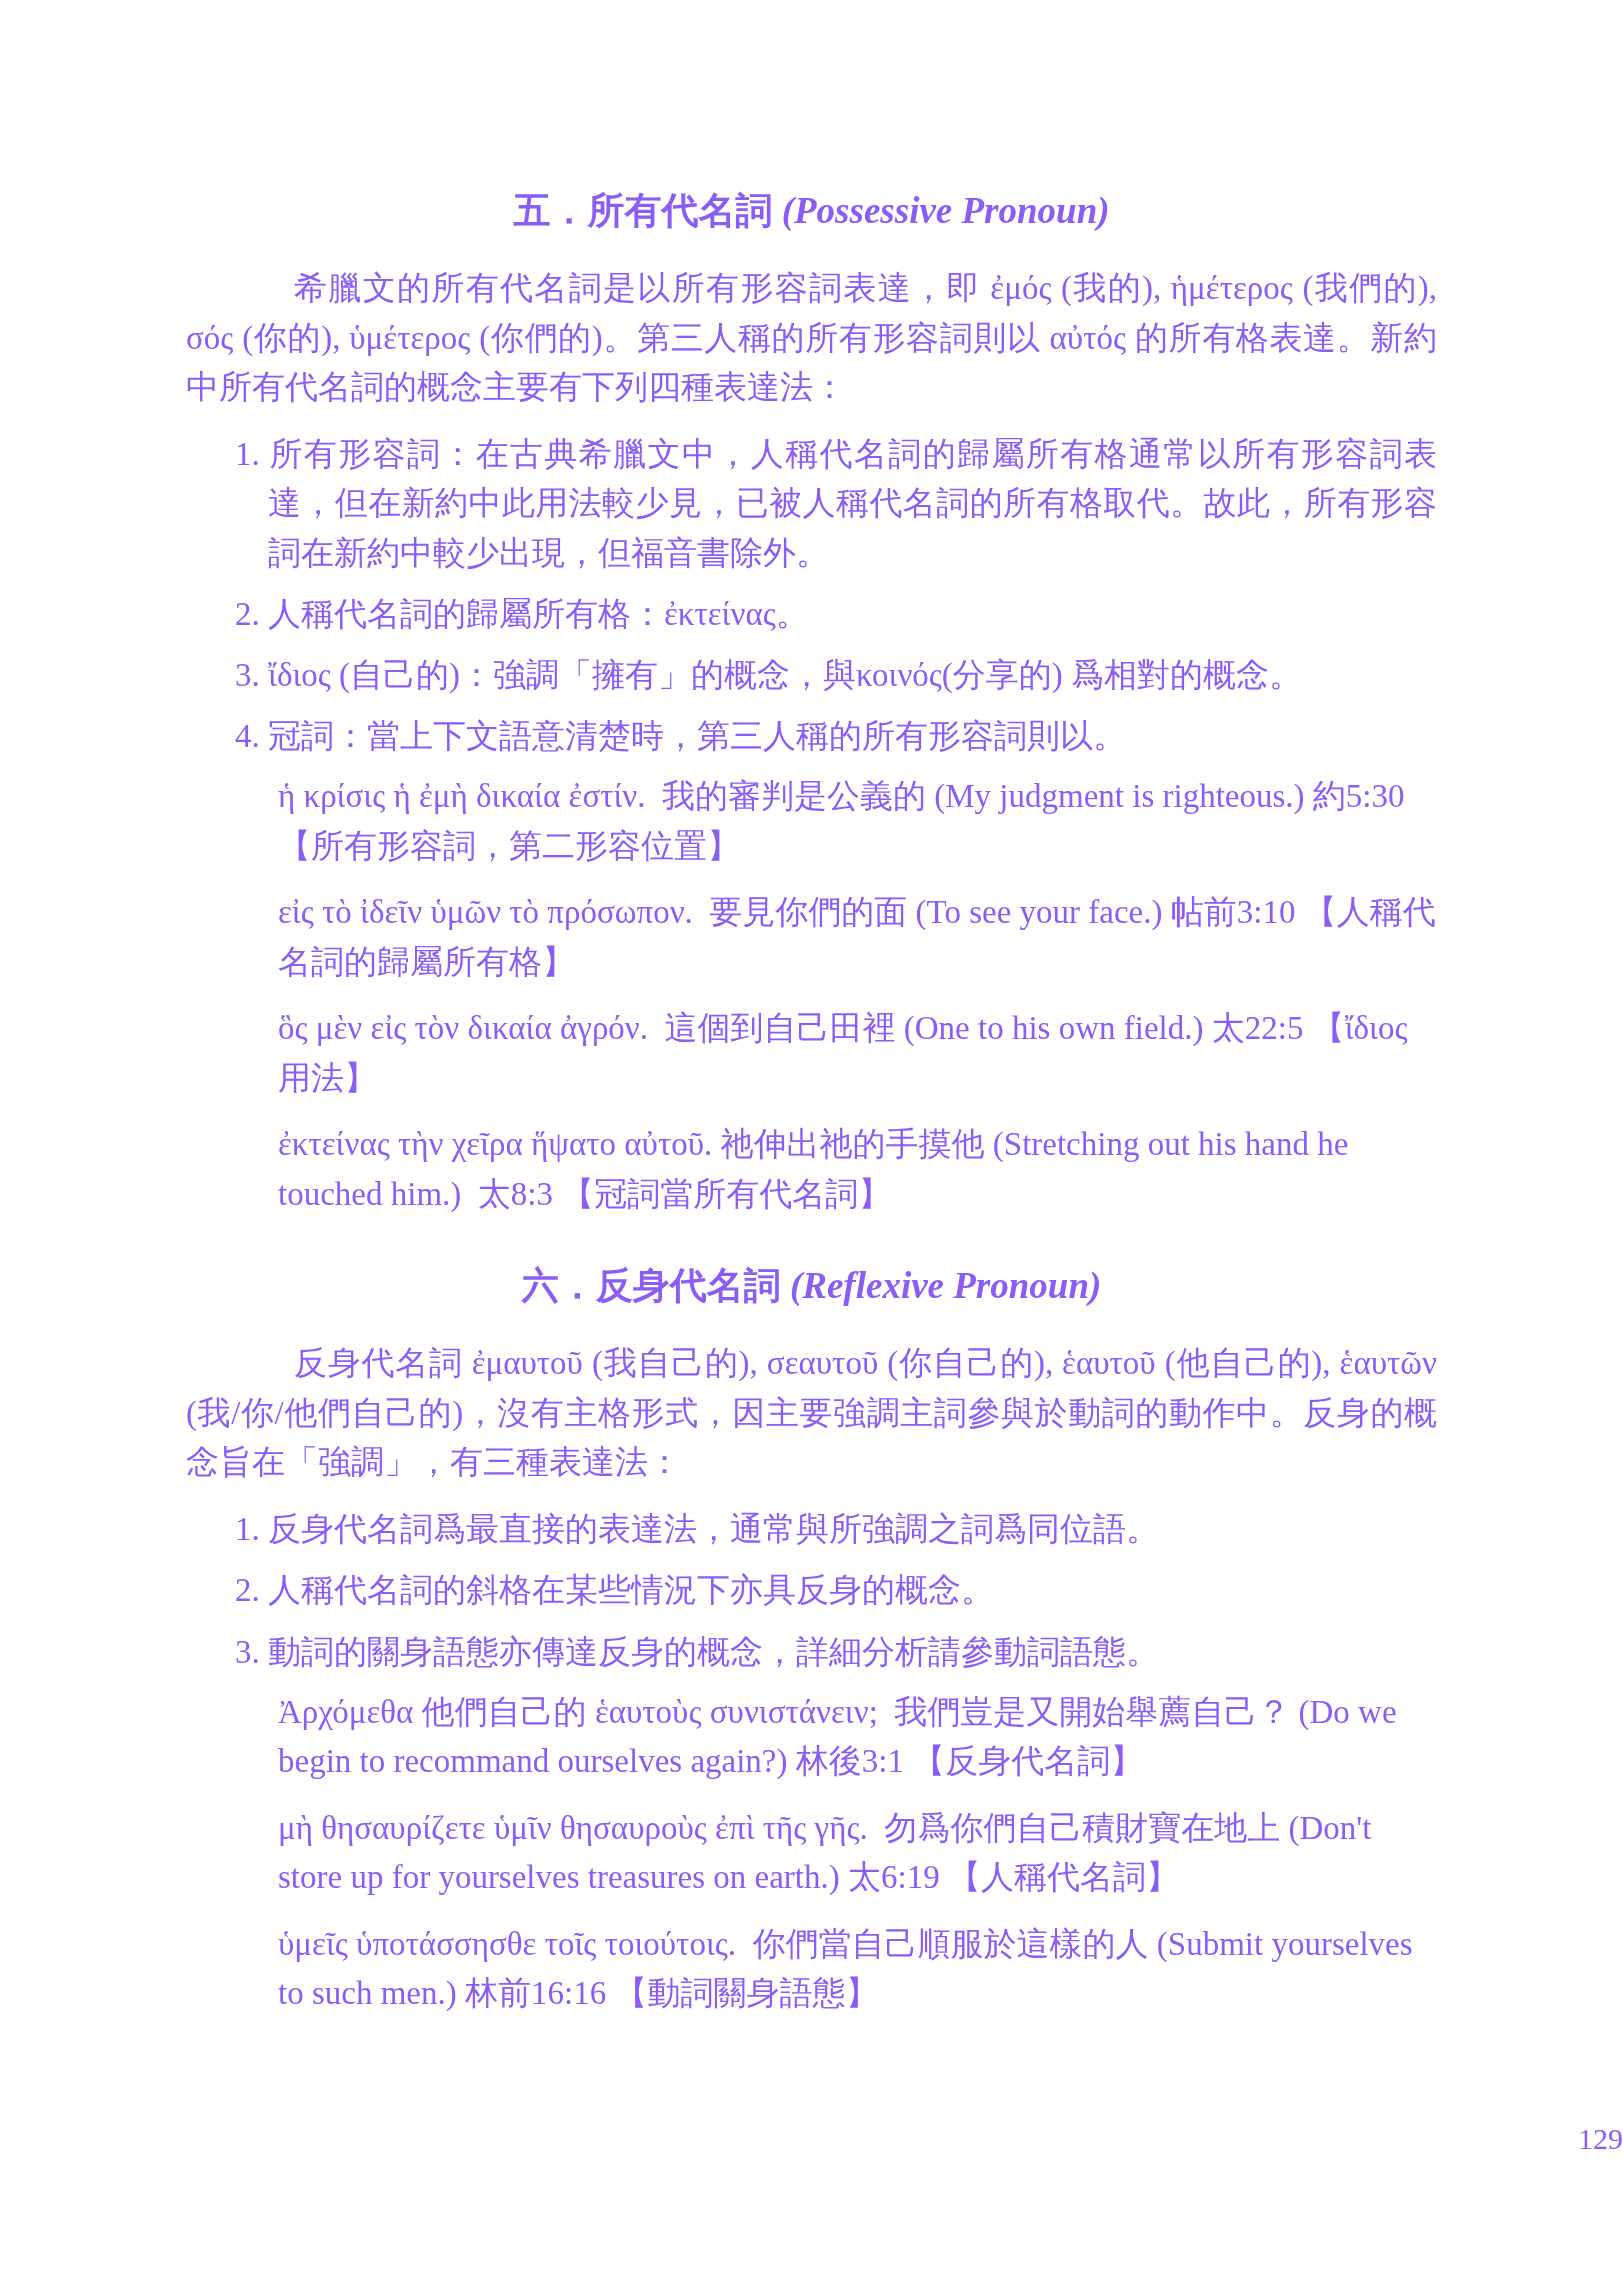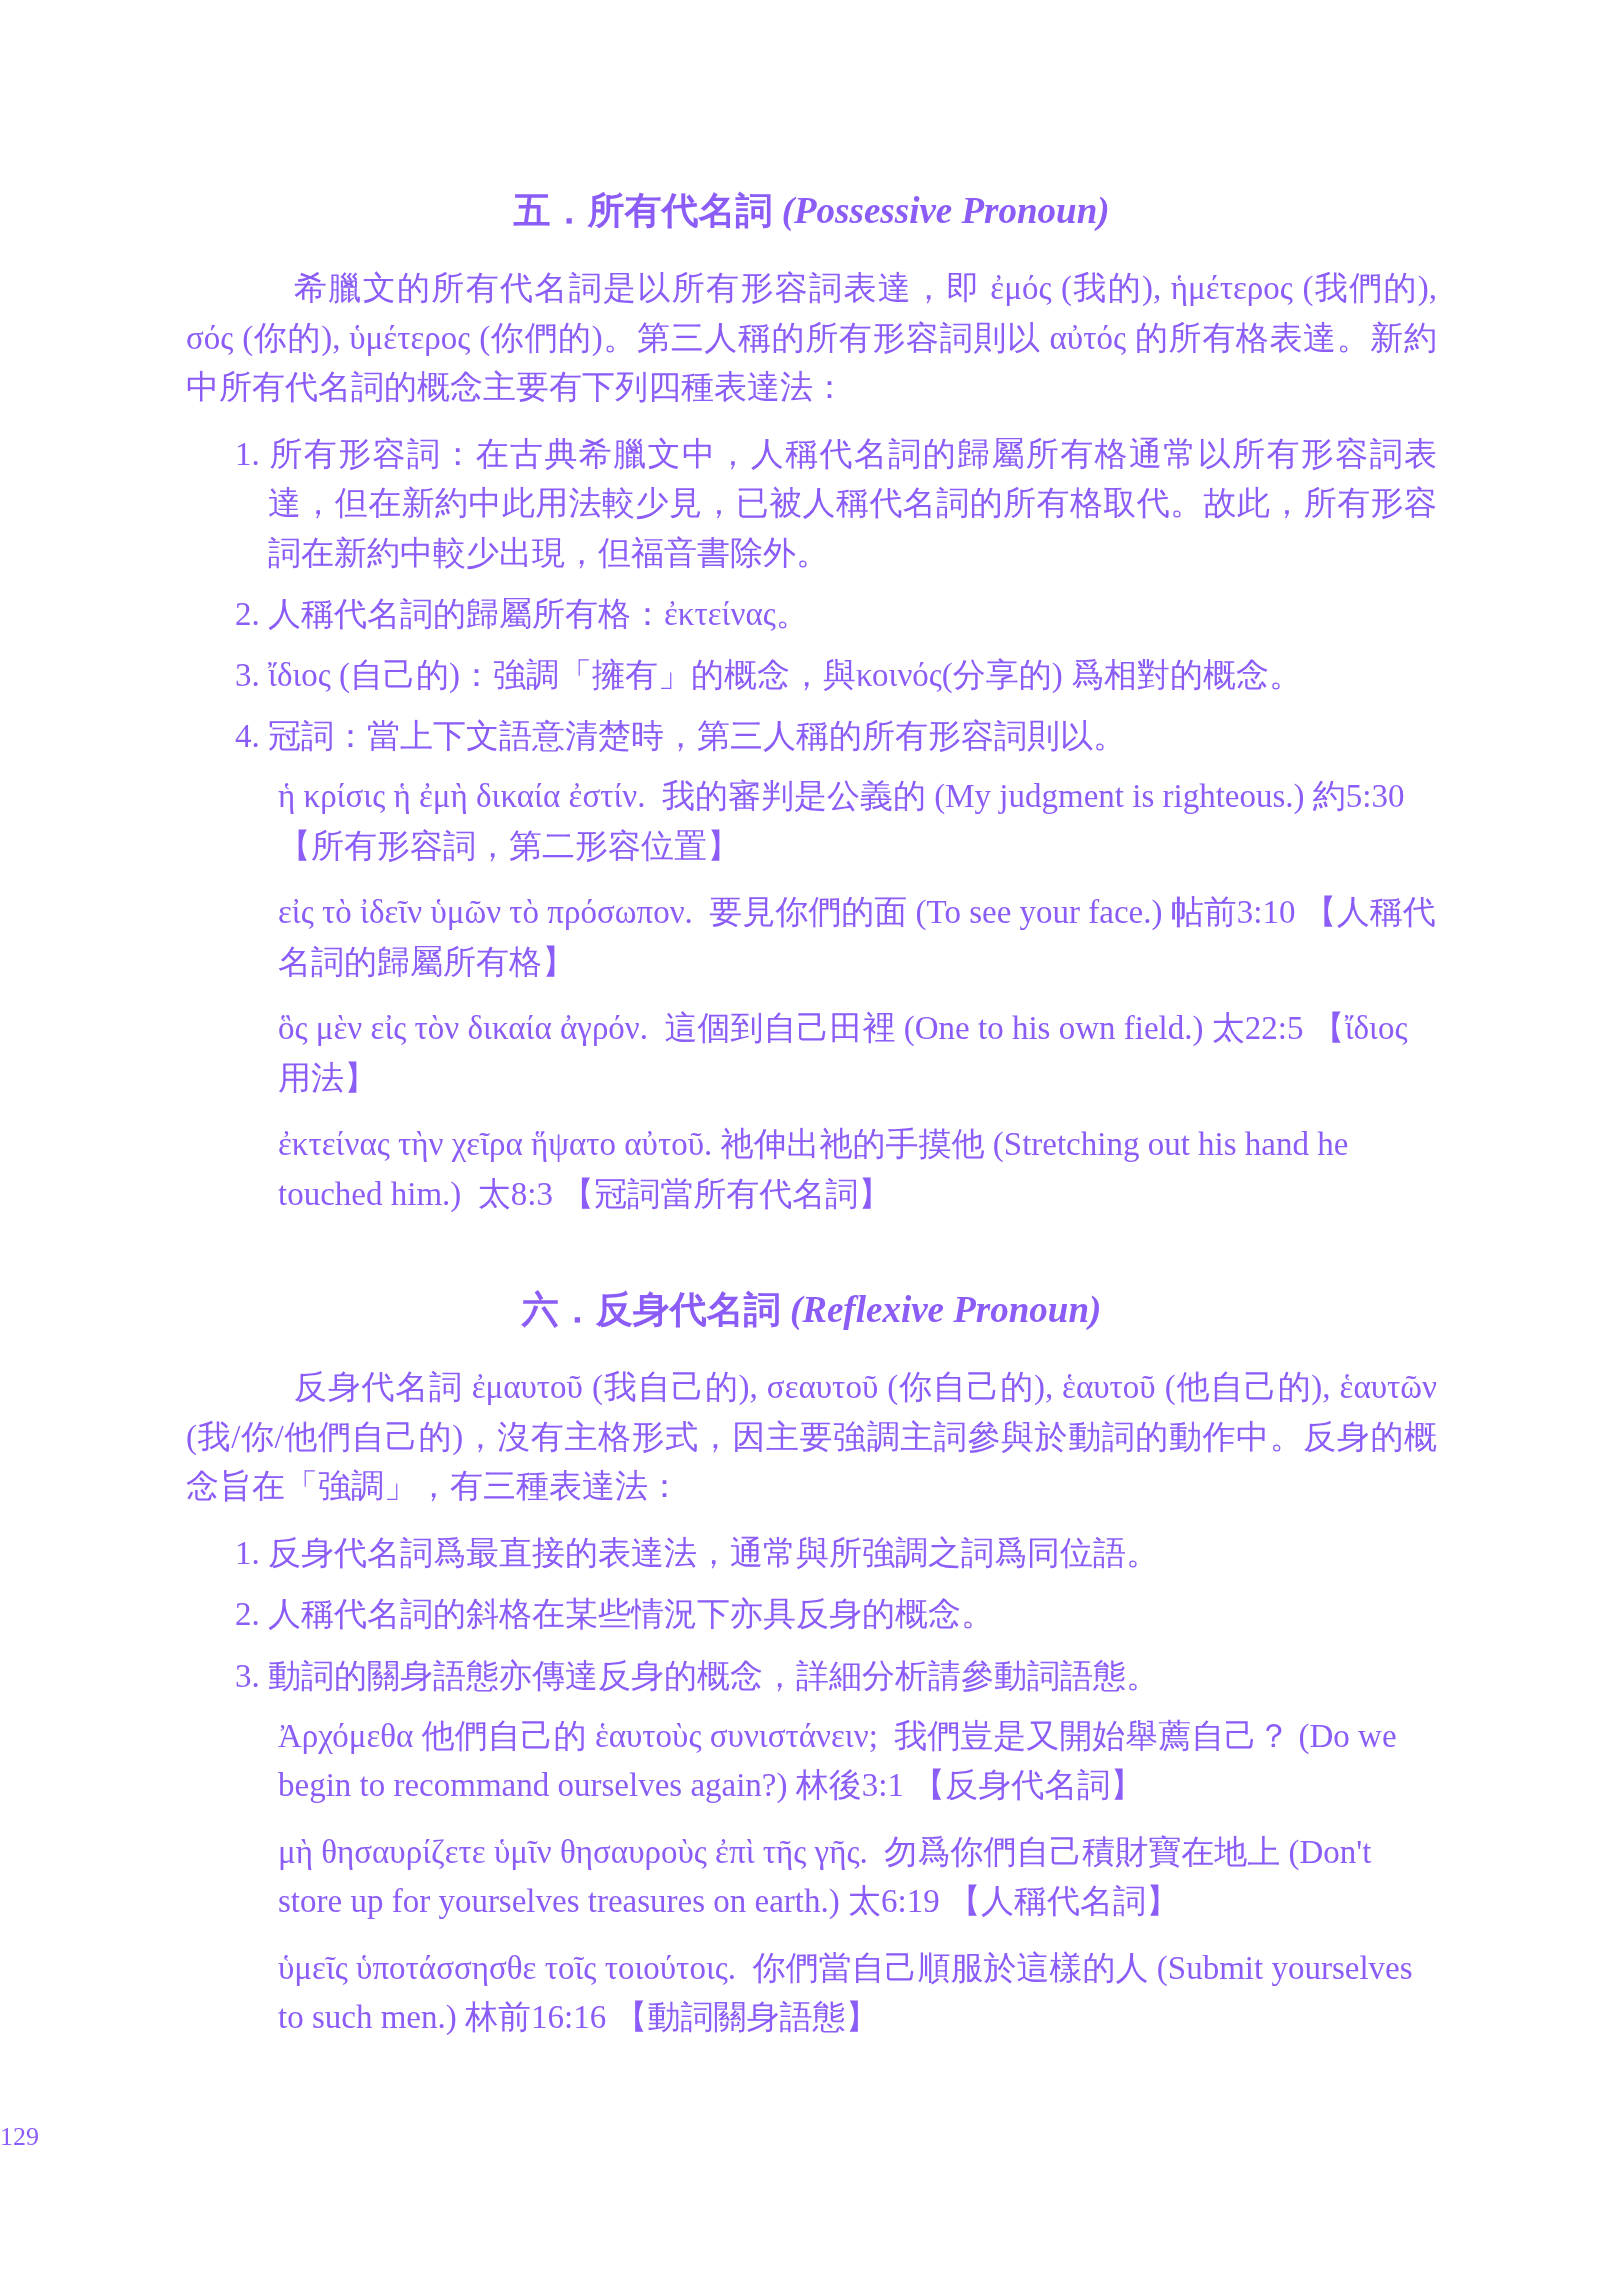--- a/index.html
+++ b/index.html
@@ -21,21 +21,21 @@
     width:1251px;
   }
   .sec-title {
     font-size:37px;
     font-weight:bold;
     text-align:center;
     margin:0 0 31.5px 0;
     line-height:1.15;
   }
   .sec-title .en { font-style:italic; }
-  .sec-title.second { margin-top:70px; }
+  .sec-title.second { margin-top:46px; }
   .para {
     margin:0 0 17px 0;
     line-height:1.5;
     text-indent:108px;
     text-align:justify;
   }
   .li {
     margin:0 0 11.8px 0;
     line-height:1.5;
     padding-left:82px;
@@ -51,22 +51,22 @@
   }
   .ul-word {
     text-underline-offset:5.9px;
     text-decoration-thickness:2px;
   }
   .pageno {
     position:absolute;
     top:2122px;
     left:0;
     width:100%;
-    text-align:left;
-    font-size:26px;
+    text-align:right;
+    font-size:30px;
   }
 </style>
 </head>
 <body>
 
 <div class="page">
   <div class="content">
 
     <h1 class="sec-title"><span>五．所有代名詞 </span><span class="en">(Possessive Pronoun)</span></h1>
 

